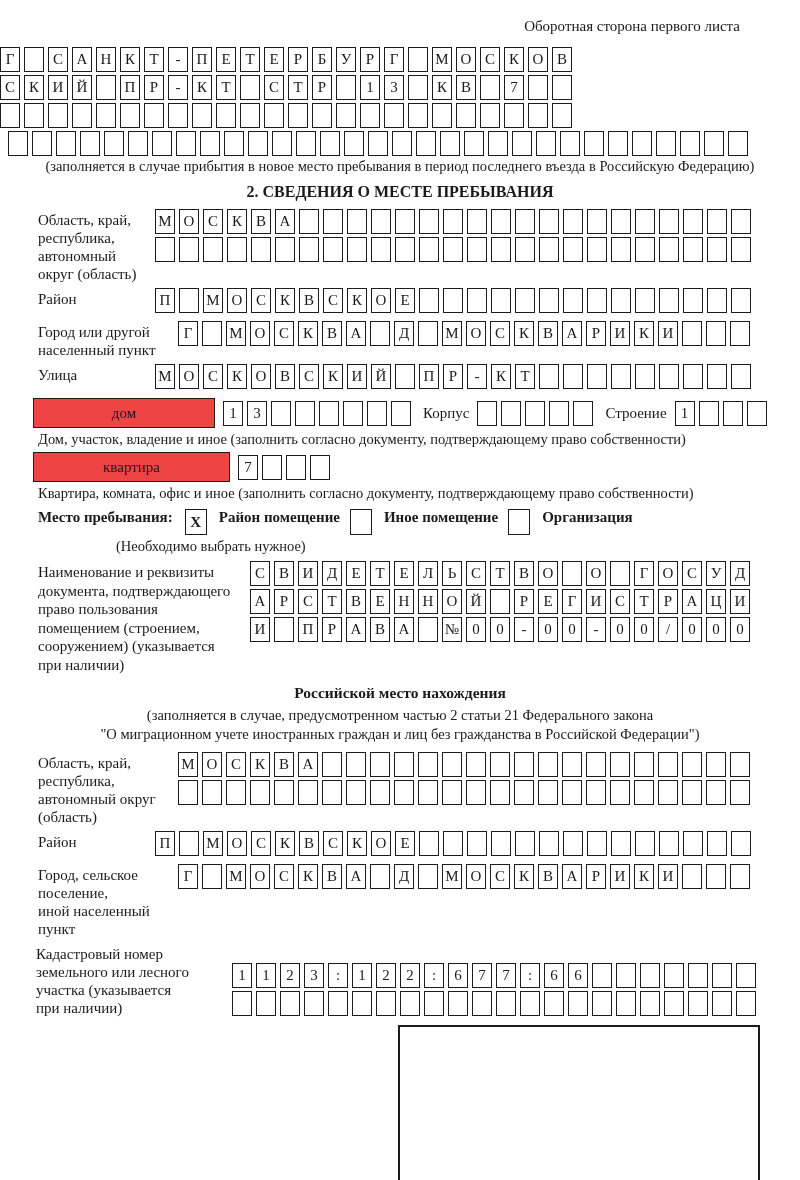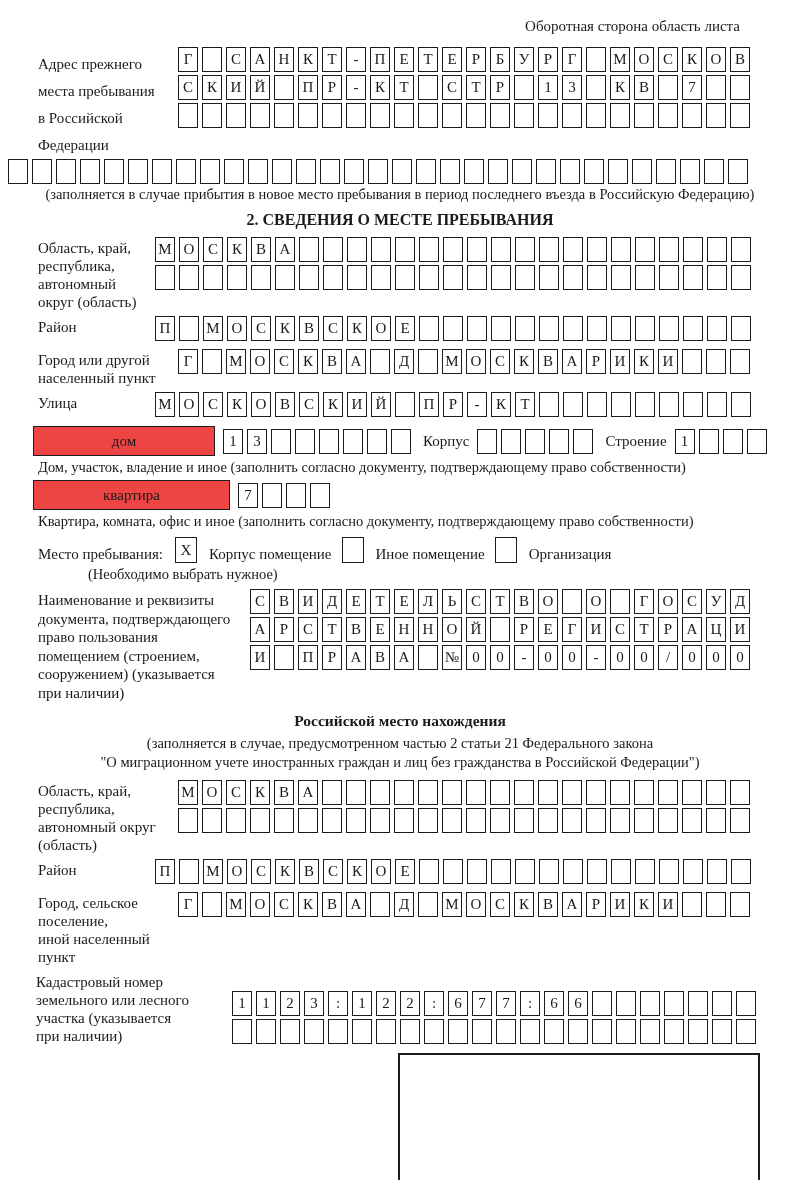--- a/index.html
+++ b/index.html
@@ -33,45 +33,44 @@
   .widebox{box-sizing:border-box;border:1.9px solid #1c1c1c;height:30px;display:flex;align-items:center;justify-content:center;font-size:15px;background:#ef4444;}
   .dom-box{width:182px;}
   .kv-box{width:197px;}
   .inline-label{padding:0 8px 0 12px;}
   .dom-row .row{margin-bottom:0;}
   .note-left{font-size:14.5px;margin:3px 0 3px 38px;}
 
   .kv-row{display:flex;align-items:center;margin:4px 0 2px 33px;}
   .kv-row .row{margin-bottom:0;margin-left:8px;}
 
-  .stay-row{display:flex;align-items:flex-end;margin:7px 0 0 38px;font-size:15px;}
+  .stay-row{display:flex;align-items:flex-start;margin:7px 0 0 38px;font-size:15px;font-weight:bold;}
   .checkbox{flex:0 0 auto;width:22px;height:26px;box-sizing:border-box;border:1.9px solid #1c1c1c;display:flex;align-items:center;justify-content:center;font-size:15px;background:#fff;}
   .stay-label{padding:0 10px 0 12px;}
   .stay-row .lead{padding-right:12px;}
-  .choose-note{font-size:14.5px;margin:3px 0 6px 88px;}
+  .choose-note{font-size:14.5px;margin:3px 0 6px 116px;}
 
   .doc-field{margin-top:6px;}
   .doc-field .flabel{line-height:18.5px;}
 
   .s3-title{text-align:center;font-weight:bold;font-size:15.5px;margin:10px 0 4px 0;}
   .s3-note{text-align:center;font-size:14.5px;line-height:19px;margin-bottom:8px;}
 
   .cad-rows{padding-top:20px;}
 
   .mark-box{box-sizing:border-box;width:362px;height:172px;border:2px solid #1c1c1c;margin:6px 0 0 398px;background:#fff;}
 </style>
 </head>
 <body>
 
 <div class="page">
 
-  <div class="header-note">Оборотная сторона область листа</div>
+  <div class="header-note">Оборотная сторона первого листа</div>
 
   <div class="prev-block">
-    <div class="prev-labels">Адрес прежнего<br>места пребывания<br>в Российской<br>Федерации</div>
     <div class="rows-col">
       <div class="row">
           <span class="cbox">Г</span>
           <span class="cbox"></span>
           <span class="cbox">С</span>
           <span class="cbox">А</span>
           <span class="cbox">Н</span>
           <span class="cbox">К</span>
           <span class="cbox">Т</span>
           <span class="cbox">-</span>
@@ -378,21 +377,21 @@
         <span class="cbox"></span>
         <span class="cbox"></span>
         <span class="cbox"></span>
       </div>
   </div>
   <div class="note-left">Квартира, комната, офис и иное (заполнить согласно документу, подтверждающему право собственности)</div>
 
   <div class="stay-row">
     <span class="lead">Место пребывания:</span>
     <span class="checkbox">X</span>
-    <span class="stay-label">Корпус помещение</span>
+    <span class="stay-label">Район помещение</span>
     <span class="checkbox"></span>
     <span class="stay-label">Иное помещение</span>
     <span class="checkbox"></span>
     <span class="stay-label">Организация</span>
   </div>
   <div class="choose-note">(Необходимо выбрать нужное)</div>
 
   <div class="field doc-field">
     <div class="flabel" style="width:250px;">Наименование и реквизиты<br>документа, подтверждающего<br>право пользования<br>помещением (строением,<br>сооружением) (указывается<br>при наличии)</div>
     <div class="rows-col">

